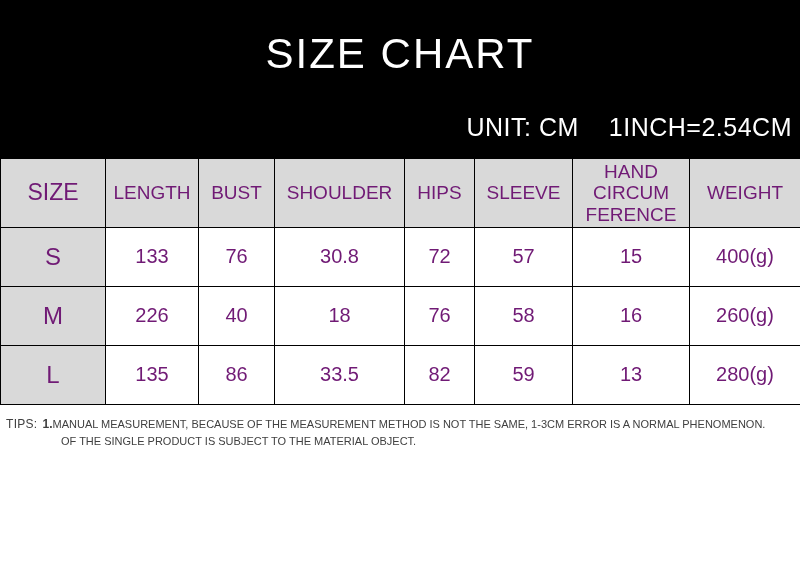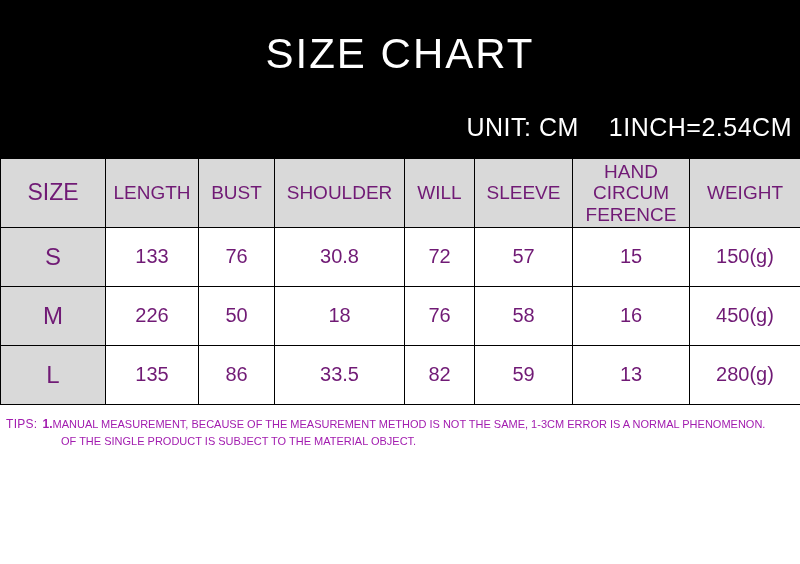--- a/index.html
+++ b/index.html
@@ -90,21 +90,21 @@
   col.c-bust      { width: 76px; }
   col.c-shoulder  { width: 130px; }
   col.c-hips      { width: 70px; }
   col.c-sleeve    { width: 98px; }
   col.c-hand      { width: 117px; }
   col.c-weight    { width: 111px; }
 
   
   .tips {
     padding: 10px 6px 0 6px;
-    color: #a21caf;
+    color: #404040;
   }
   .tips-line {
     font-size: 11px;
     line-height: 1.55;
     white-space: nowrap;
   }
   .tips-label {
     font-size: 12px;
     letter-spacing: 0.3px;
     margin-right: 5px;
@@ -138,49 +138,49 @@
       <col class="c-sleeve">
       <col class="c-hand">
       <col class="c-weight">
     </colgroup>
     <thead>
       <tr>
         <th class="col-size">SIZE</th>
         <th>LENGTH</th>
         <th>BUST</th>
         <th>SHOULDER</th>
-        <th>WILL</th>
+        <th>HIPS</th>
         <th>SLEEVE</th>
         <th>
           <span>HAND CIRCUM</span><br>
           <span>FERENCE</span>
         </th>
         <th>WEIGHT</th>
       </tr>
     </thead>
     <tbody>
       <tr>
         <td class="size-cell">S</td>
         <td>133</td>
         <td>76</td>
         <td>30.8</td>
         <td>72</td>
         <td>57</td>
         <td>15</td>
-        <td>150(g)</td>
+        <td>400(g)</td>
       </tr>
       <tr>
         <td class="size-cell">M</td>
         <td>226</td>
-        <td>50</td>
+        <td>40</td>
         <td>18</td>
         <td>76</td>
         <td>58</td>
         <td>16</td>
-        <td>450(g)</td>
+        <td>260(g)</td>
       </tr>
       <tr>
         <td class="size-cell">L</td>
         <td>135</td>
         <td>86</td>
         <td>33.5</td>
         <td>82</td>
         <td>59</td>
         <td>13</td>
         <td>280(g)</td>

